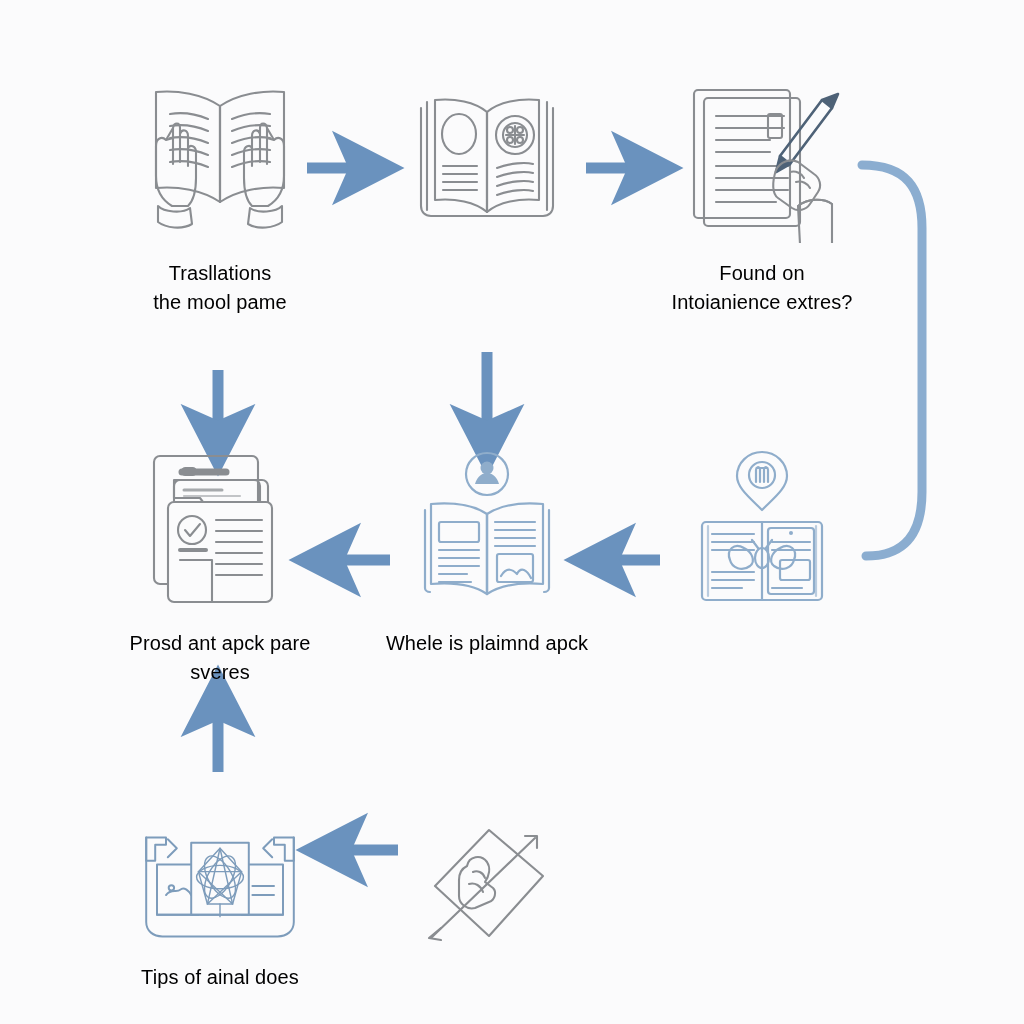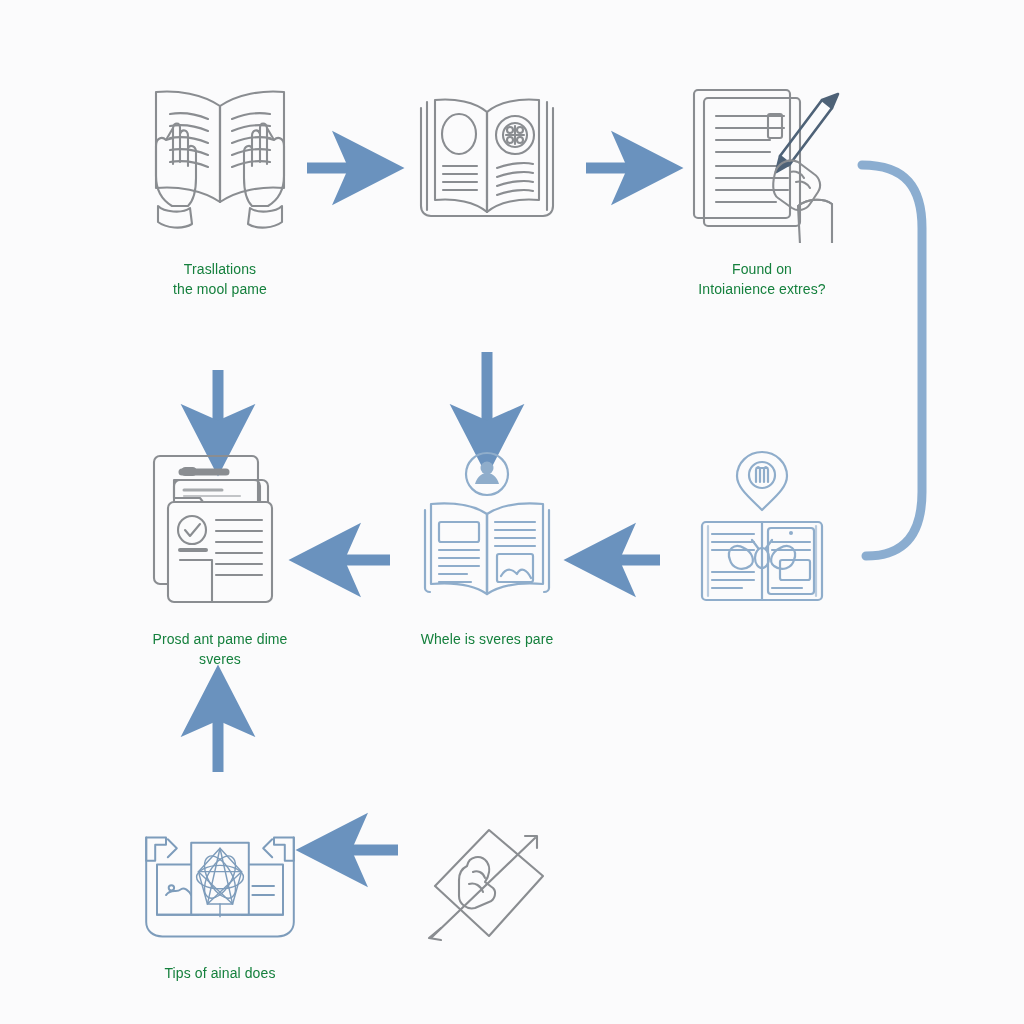--- a/index.html
+++ b/index.html
@@ -39,23 +39,23 @@
   .node-icon {
     width: 180px;
     height: 165px;
     display: flex;
     align-items: center;
     justify-content: center;
   }
   .node-icon svg { display: block; }
   .node-label {
     margin-top: 16px;
-    font-size: 14px;
+    font-size: 20px;
     line-height: 1.45;
-    color: #15803d;
+    color: #000000;
     letter-spacing: 0.1px;
     white-space: pre-line;
     font-family: "Liberation Sans", sans-serif;
   }
   
   .r1 { top: 78px; }
   .r2 { top: 448px; }
   .r3 { top: 824px; }
   .c1 { left: 95px; }
   .c2 { left: 362px; }
@@ -250,21 +250,21 @@
           <path d="M55 82 L60 88 L70 76"></path>
           <path d="M50 102 L76 102" stroke-width="4"></path>
 
           <path d="M86 72 L132 72 M86 83 L132 83 M86 94 L132 94
                    M86 105 L132 105 M86 116 L132 116 M86 127 L132 127"></path>
 
           <path d="M50 112 L82 112 L82 154" fill="#fbfbfc"></path>
         </g>
       </svg>
     </div>
-    <div class="node-label">Prosd ant pame dime
+    <div class="node-label">Prosd ant apck pare
 sveres</div>
   </div>
 
   <div class="node r2 c2">
     <div class="node-icon">
       <svg width="180" height="165" viewBox="0 0 180 165">
         <g fill="none" stroke="#8fadcb" stroke-width="2.2" stroke-linecap="round" stroke-linejoin="round">
 
           <circle cx="90" cy="26" r="21"></circle>
           <circle cx="90" cy="20" r="6.5" fill="#8fadcb" stroke="none"></circle>
@@ -280,21 +280,21 @@
           <path d="M42 102 L82 102 M42 110 L82 110 M42 118 L82 118
                    M42 126 L70 126 M42 134 L74 134"></path>
 
           <path d="M98 74 L138 74 M98 82 L138 82 M98 90 L138 90 M98 98 L138 98"></path>
 
           <rect x="100" y="106" width="36" height="28" rx="2"></rect>
           <path d="M104 128 C110 118 116 122 120 126 C124 118 130 122 134 130"></path>
         </g>
       </svg>
     </div>
-    <div class="node-label">Whele is sveres pare</div>
+    <div class="node-label">Whele is plaimnd apck</div>
   </div>
 
   <div class="node r2 c3">
     <div class="node-icon">
       <svg width="180" height="165" viewBox="0 0 180 165">
         <g fill="none" stroke="#8fadcb" stroke-width="2.2" stroke-linecap="round" stroke-linejoin="round">
 
           <path d="M90 4 C76 4 65 15 65 28 C65 40 78 50 90 62
                    C102 50 115 40 115 28 C115 15 104 4 90 4 Z"></path>
           <circle cx="90" cy="27" r="13"></circle>

